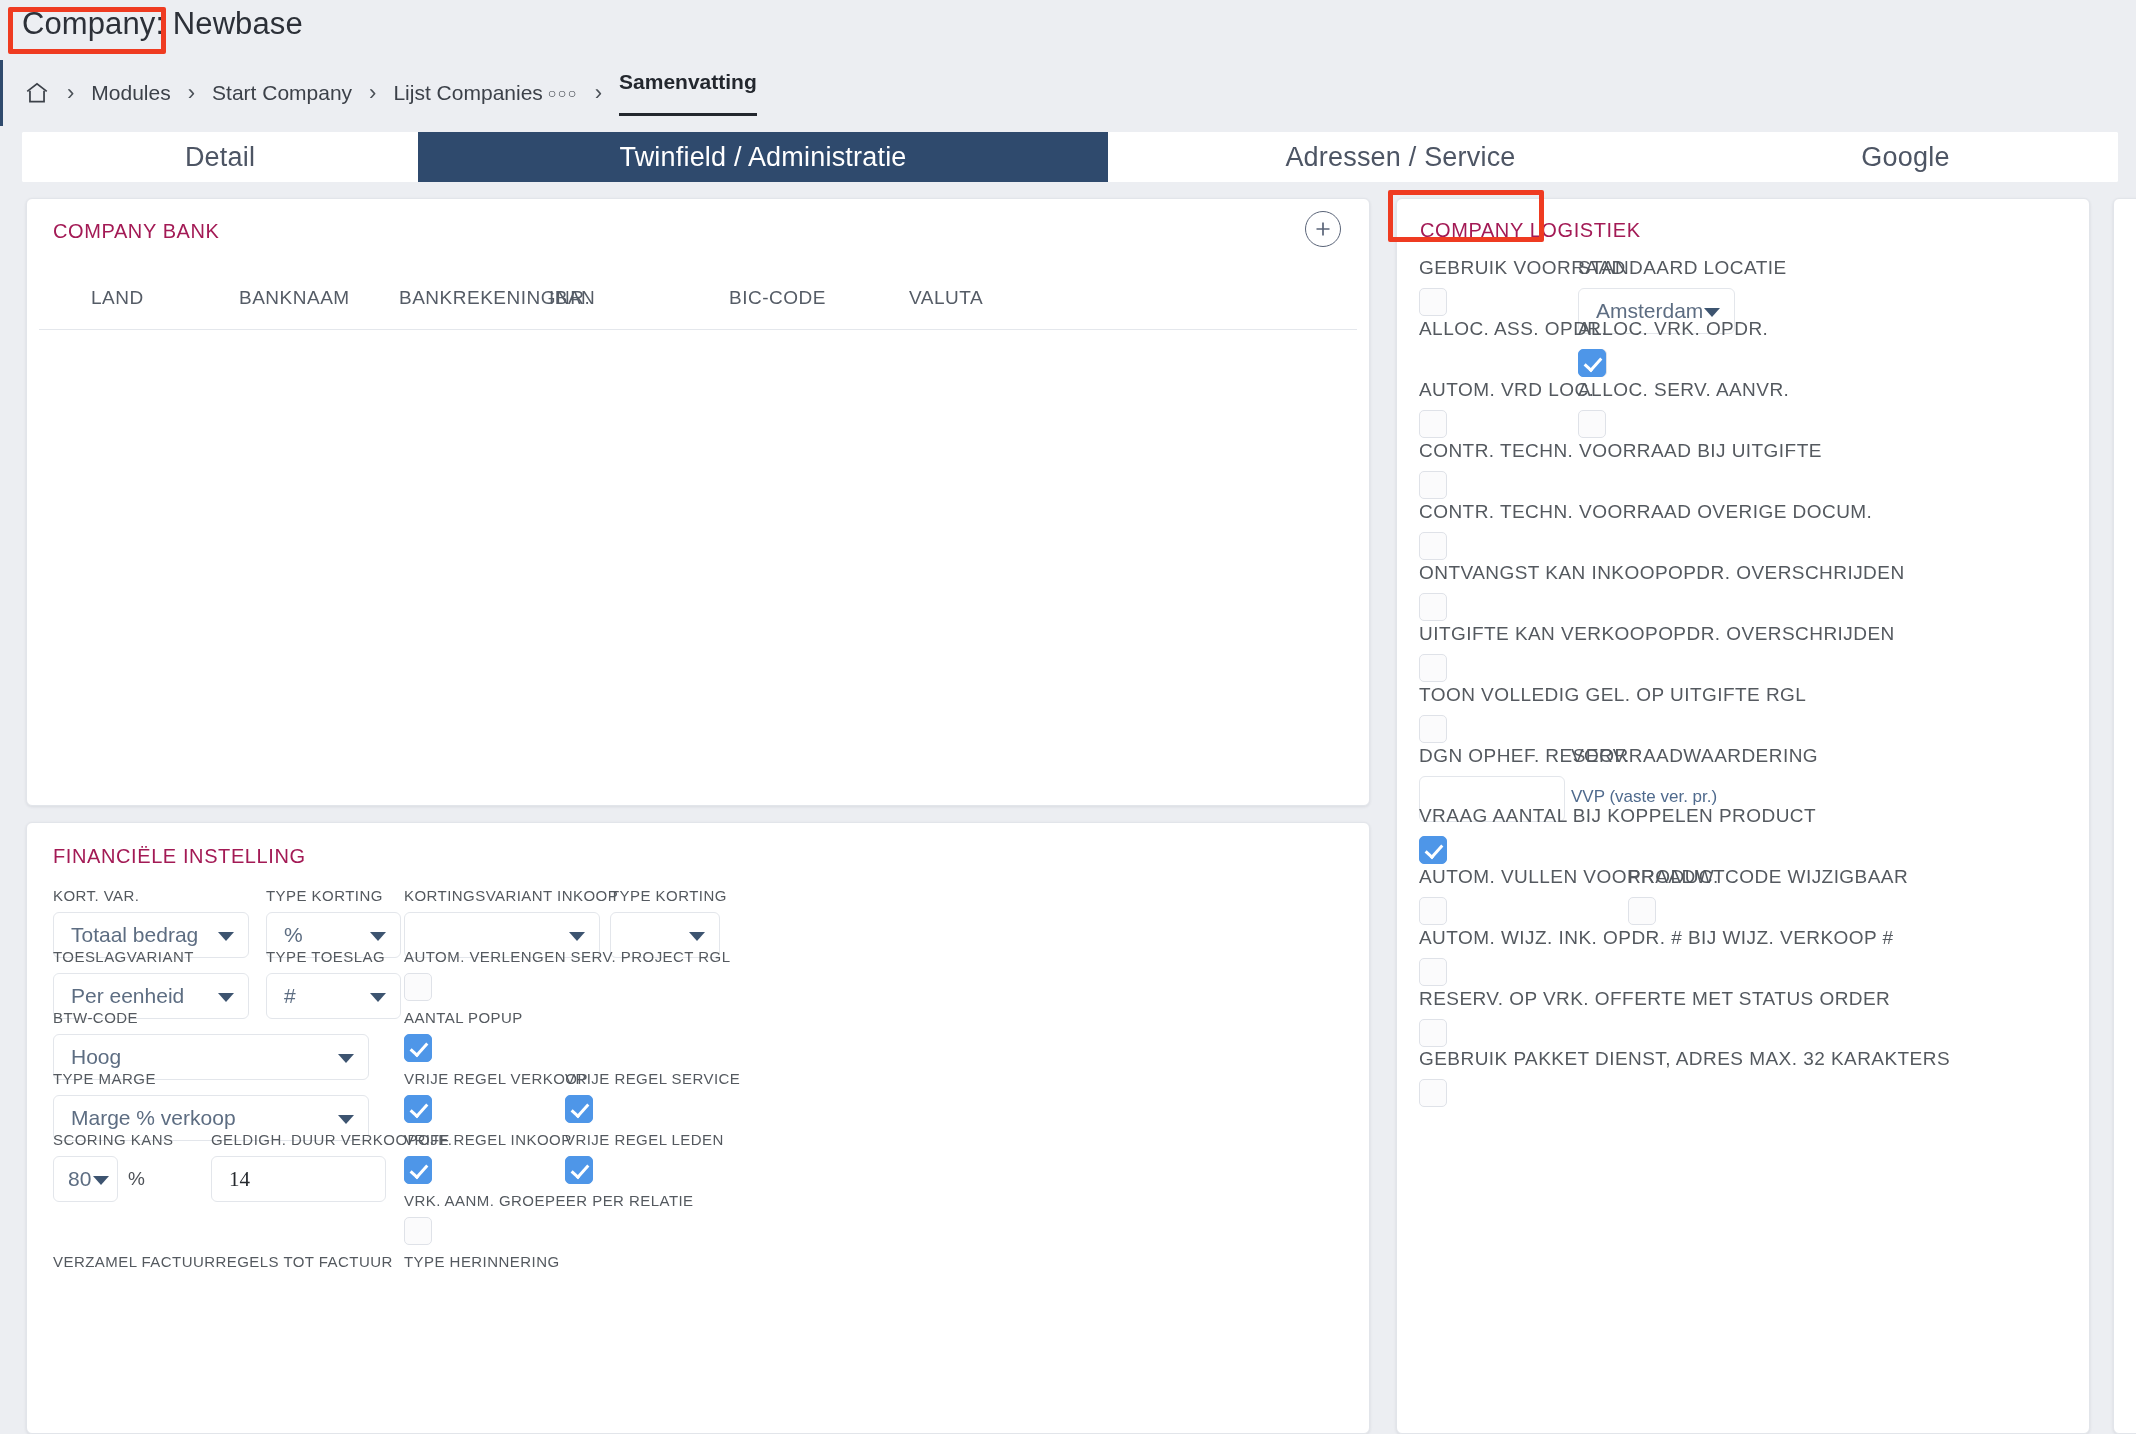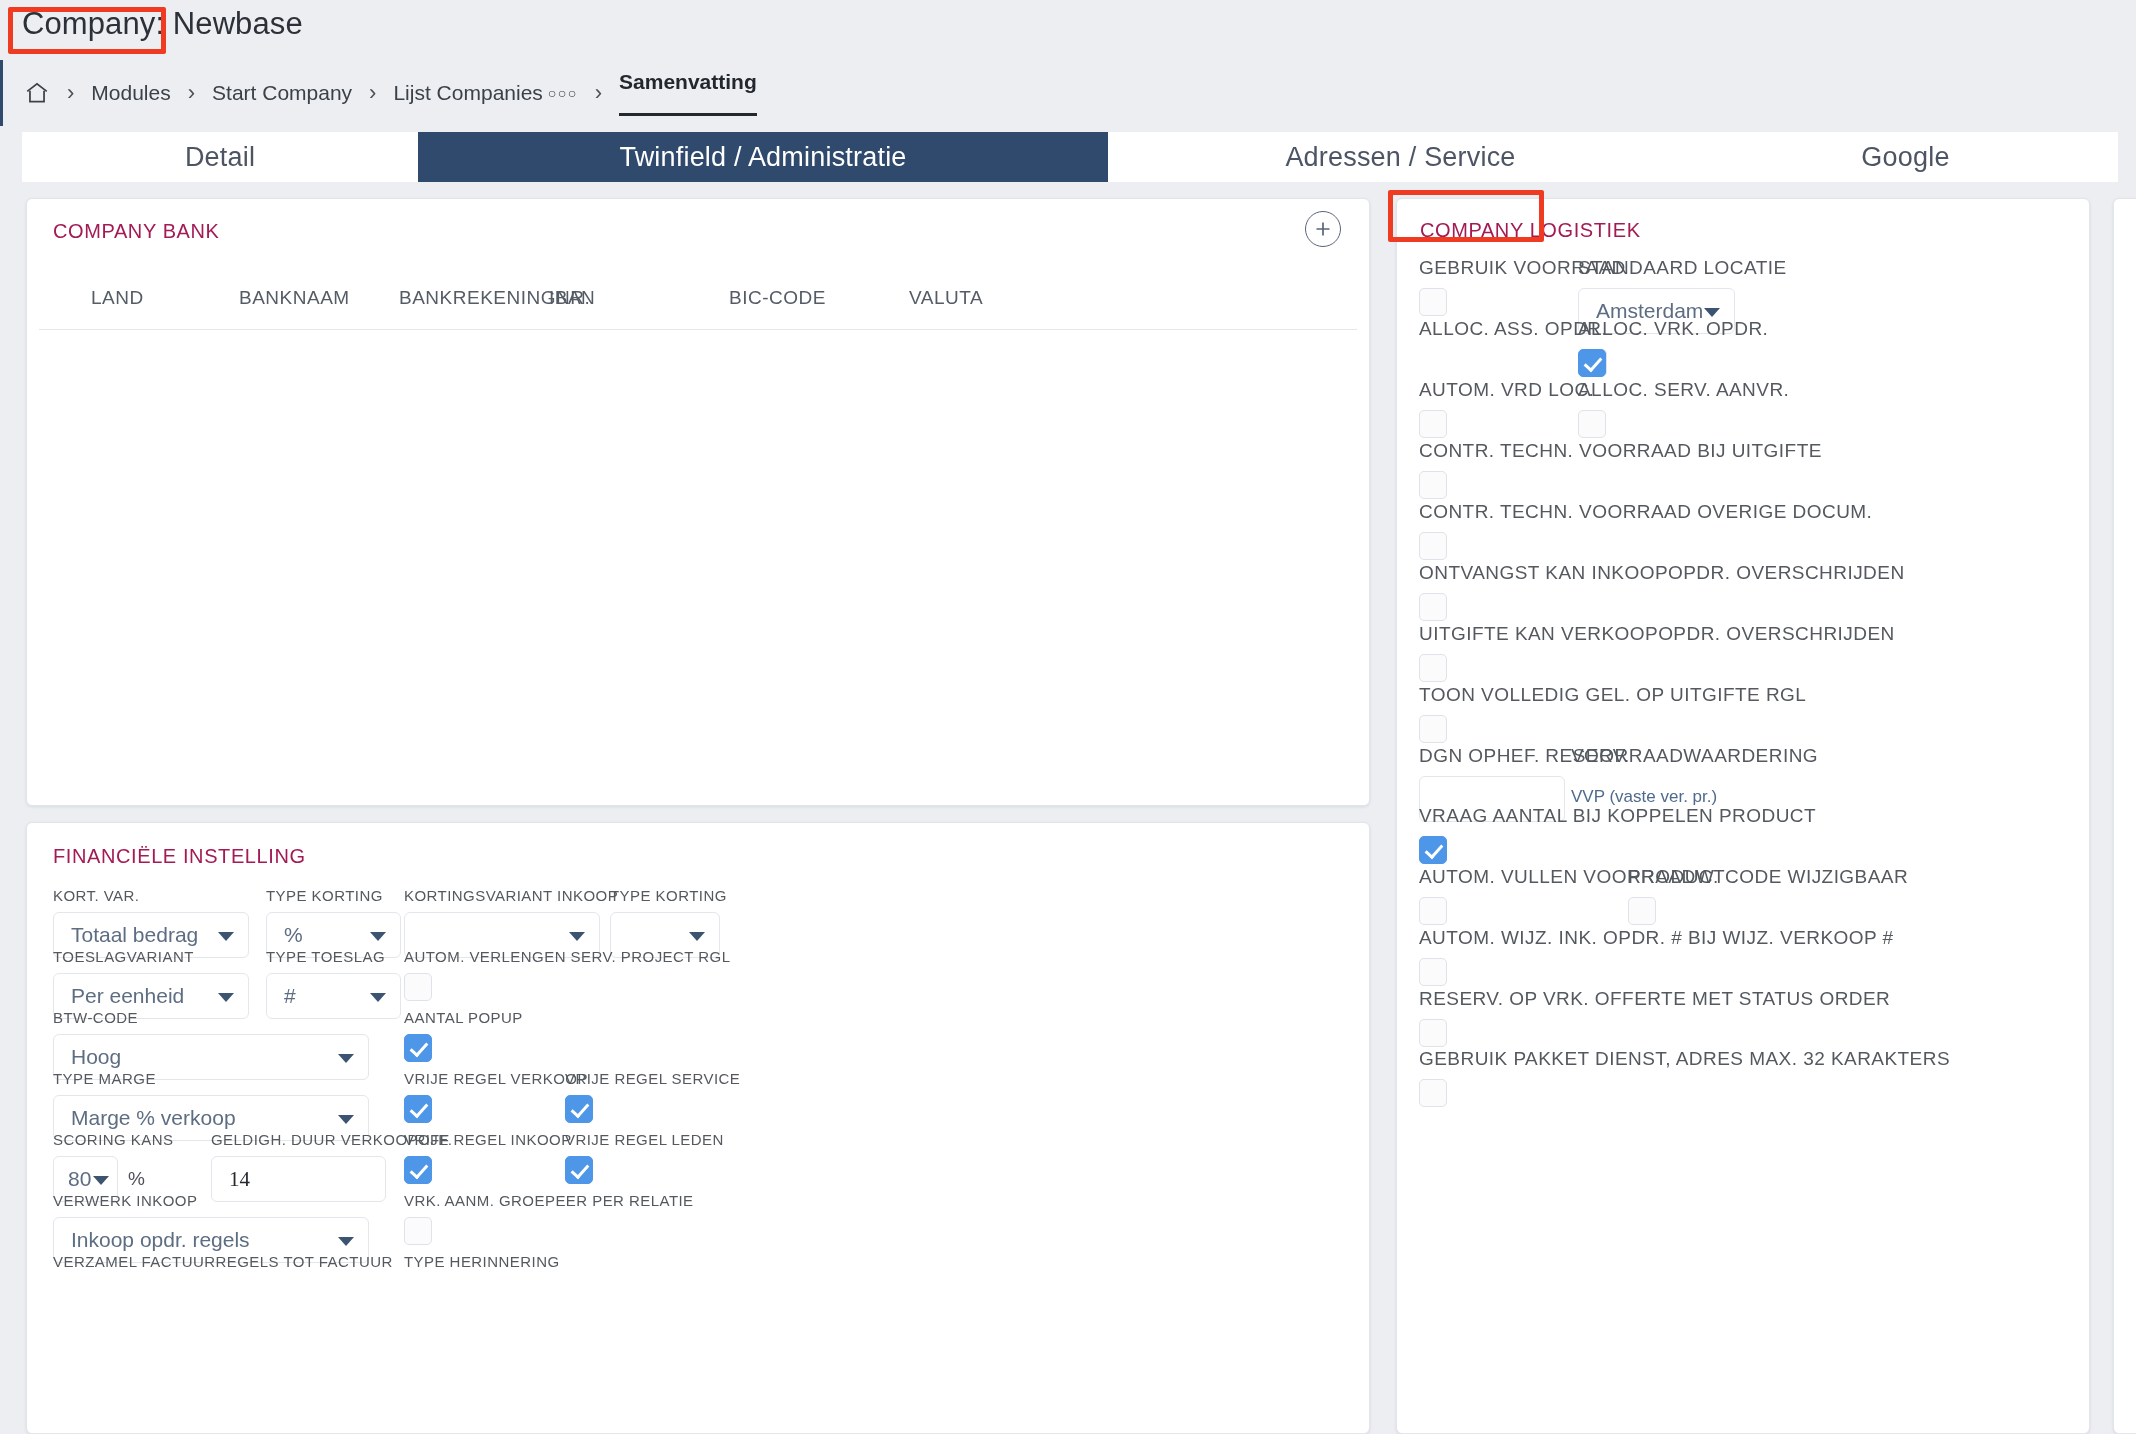--- a/index.html
+++ b/index.html
@@ -335,27 +335,20 @@
         <div class="fld" style="left:351px; top:244px;">
           <span class="fld-label">VRIJE REGEL INKOOP</span>
           <span class="cb on"></span>
         </div>
 
         <div class="fld" style="left:512px; top:244px;">
           <span class="fld-label">VRIJE REGEL LEDEN</span>
           <span class="cb on"></span>
         </div>
 
-        <div class="fld" style="left:0px; top:305px; width:316px">
-          <span class="fld-label">VERWERK INKOOP</span>
-          <div class="select-box">
-            <span>Inkoop opdr. regels</span>
-            <i class="caret"></i>
-          </div>
-        </div>
 
         <div class="fld" style="left:351px; top:305px;">
           <span class="fld-label">VRK. AANM. GROEPEER PER RELATIE</span>
           <span class="cb"></span>
         </div>
 
         <div class="fld" style="left:0px; top:366px;">
           <span class="fld-label">VERZAMEL FACTUURREGELS TOT FACTUUR</span>
         </div>
 

